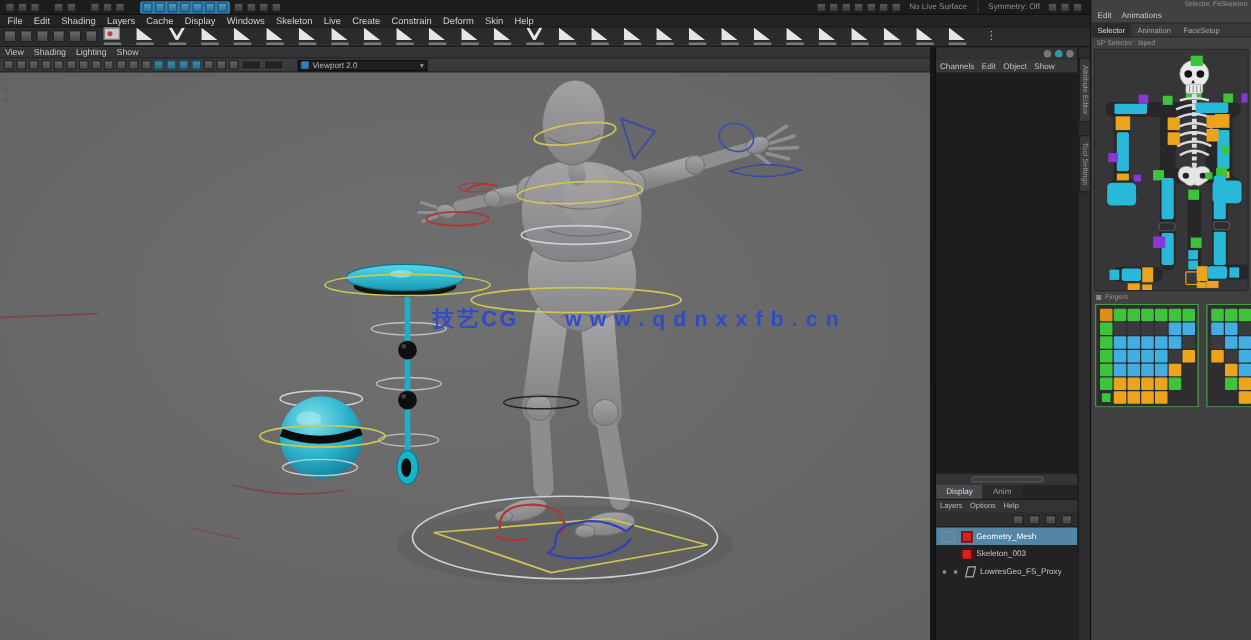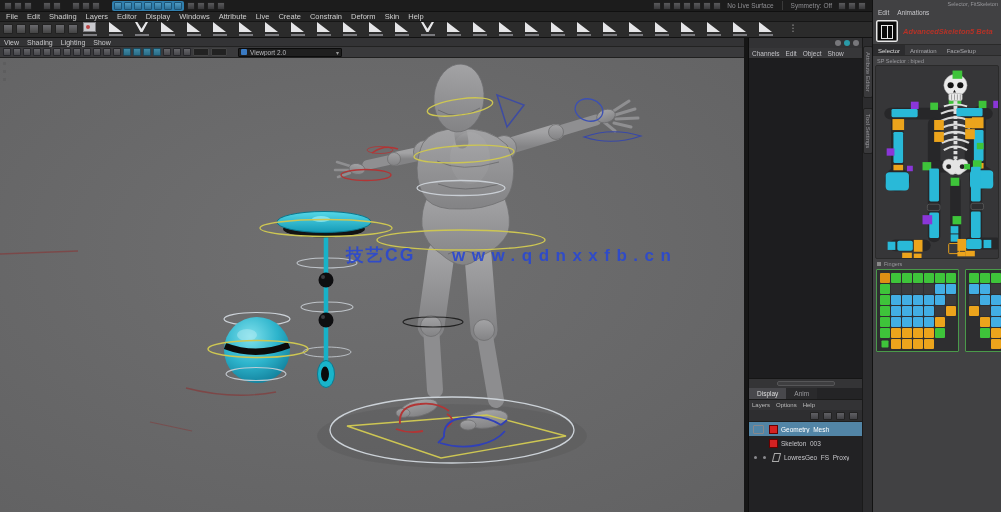--- a/index.html
+++ b/index.html
@@ -165,24 +165,24 @@
           <span class="sl-icon"></span>
           <span class="sl-icon"></span>
         </span>
     </div>
 
     <div id="menu-bar">
         <span class="mi">File</span>
         <span class="mi">Edit</span>
         <span class="mi">Shading</span>
         <span class="mi">Layers</span>
-        <span class="mi">Editor</span>
+        <span class="mi">Cache</span>
         <span class="mi">Display</span>
         <span class="mi">Windows</span>
-        <span class="mi">Attribute</span>
+        <span class="mi">Skeleton</span>
         <span class="mi">Live</span>
         <span class="mi">Create</span>
         <span class="mi">Constrain</span>
         <span class="mi">Deform</span>
         <span class="mi">Skin</span>
         <span class="mi">Help</span>
       </div>
 
     <div id="shelf">
         <span class="shl-icon"></span>
@@ -549,24 +549,20 @@
       </div>
     </div>
   </div>
 
   <div id="picker-panel">
     <div class="pk-title">Selector, FitSkeleton</div>
     <div class="pk-menus" id="pk-menus">
         <span class="pk-mi">Edit</span>
         <span class="pk-mi">Animations</span>
       </div>
-    <div class="pk-brandrow">
-      <span class="pk-logo"></span>
-      <span class="pk-brand">AdvancedSkeleton5 Beta</span>
-    </div>
     <div class="pk-tabs">
       <span class="pk-tab active">Selector</span>
       <span class="pk-tab">Animation</span>
       <span class="pk-tab">FaceSetup</span>
     </div>
     <div class="pk-selrow">SP  Selector : biped</div>
 
     <div class="pk-canvas">
       <svg width="125" height="194" viewBox="0 0 129 212" preserveAspectRatio="none">
 

